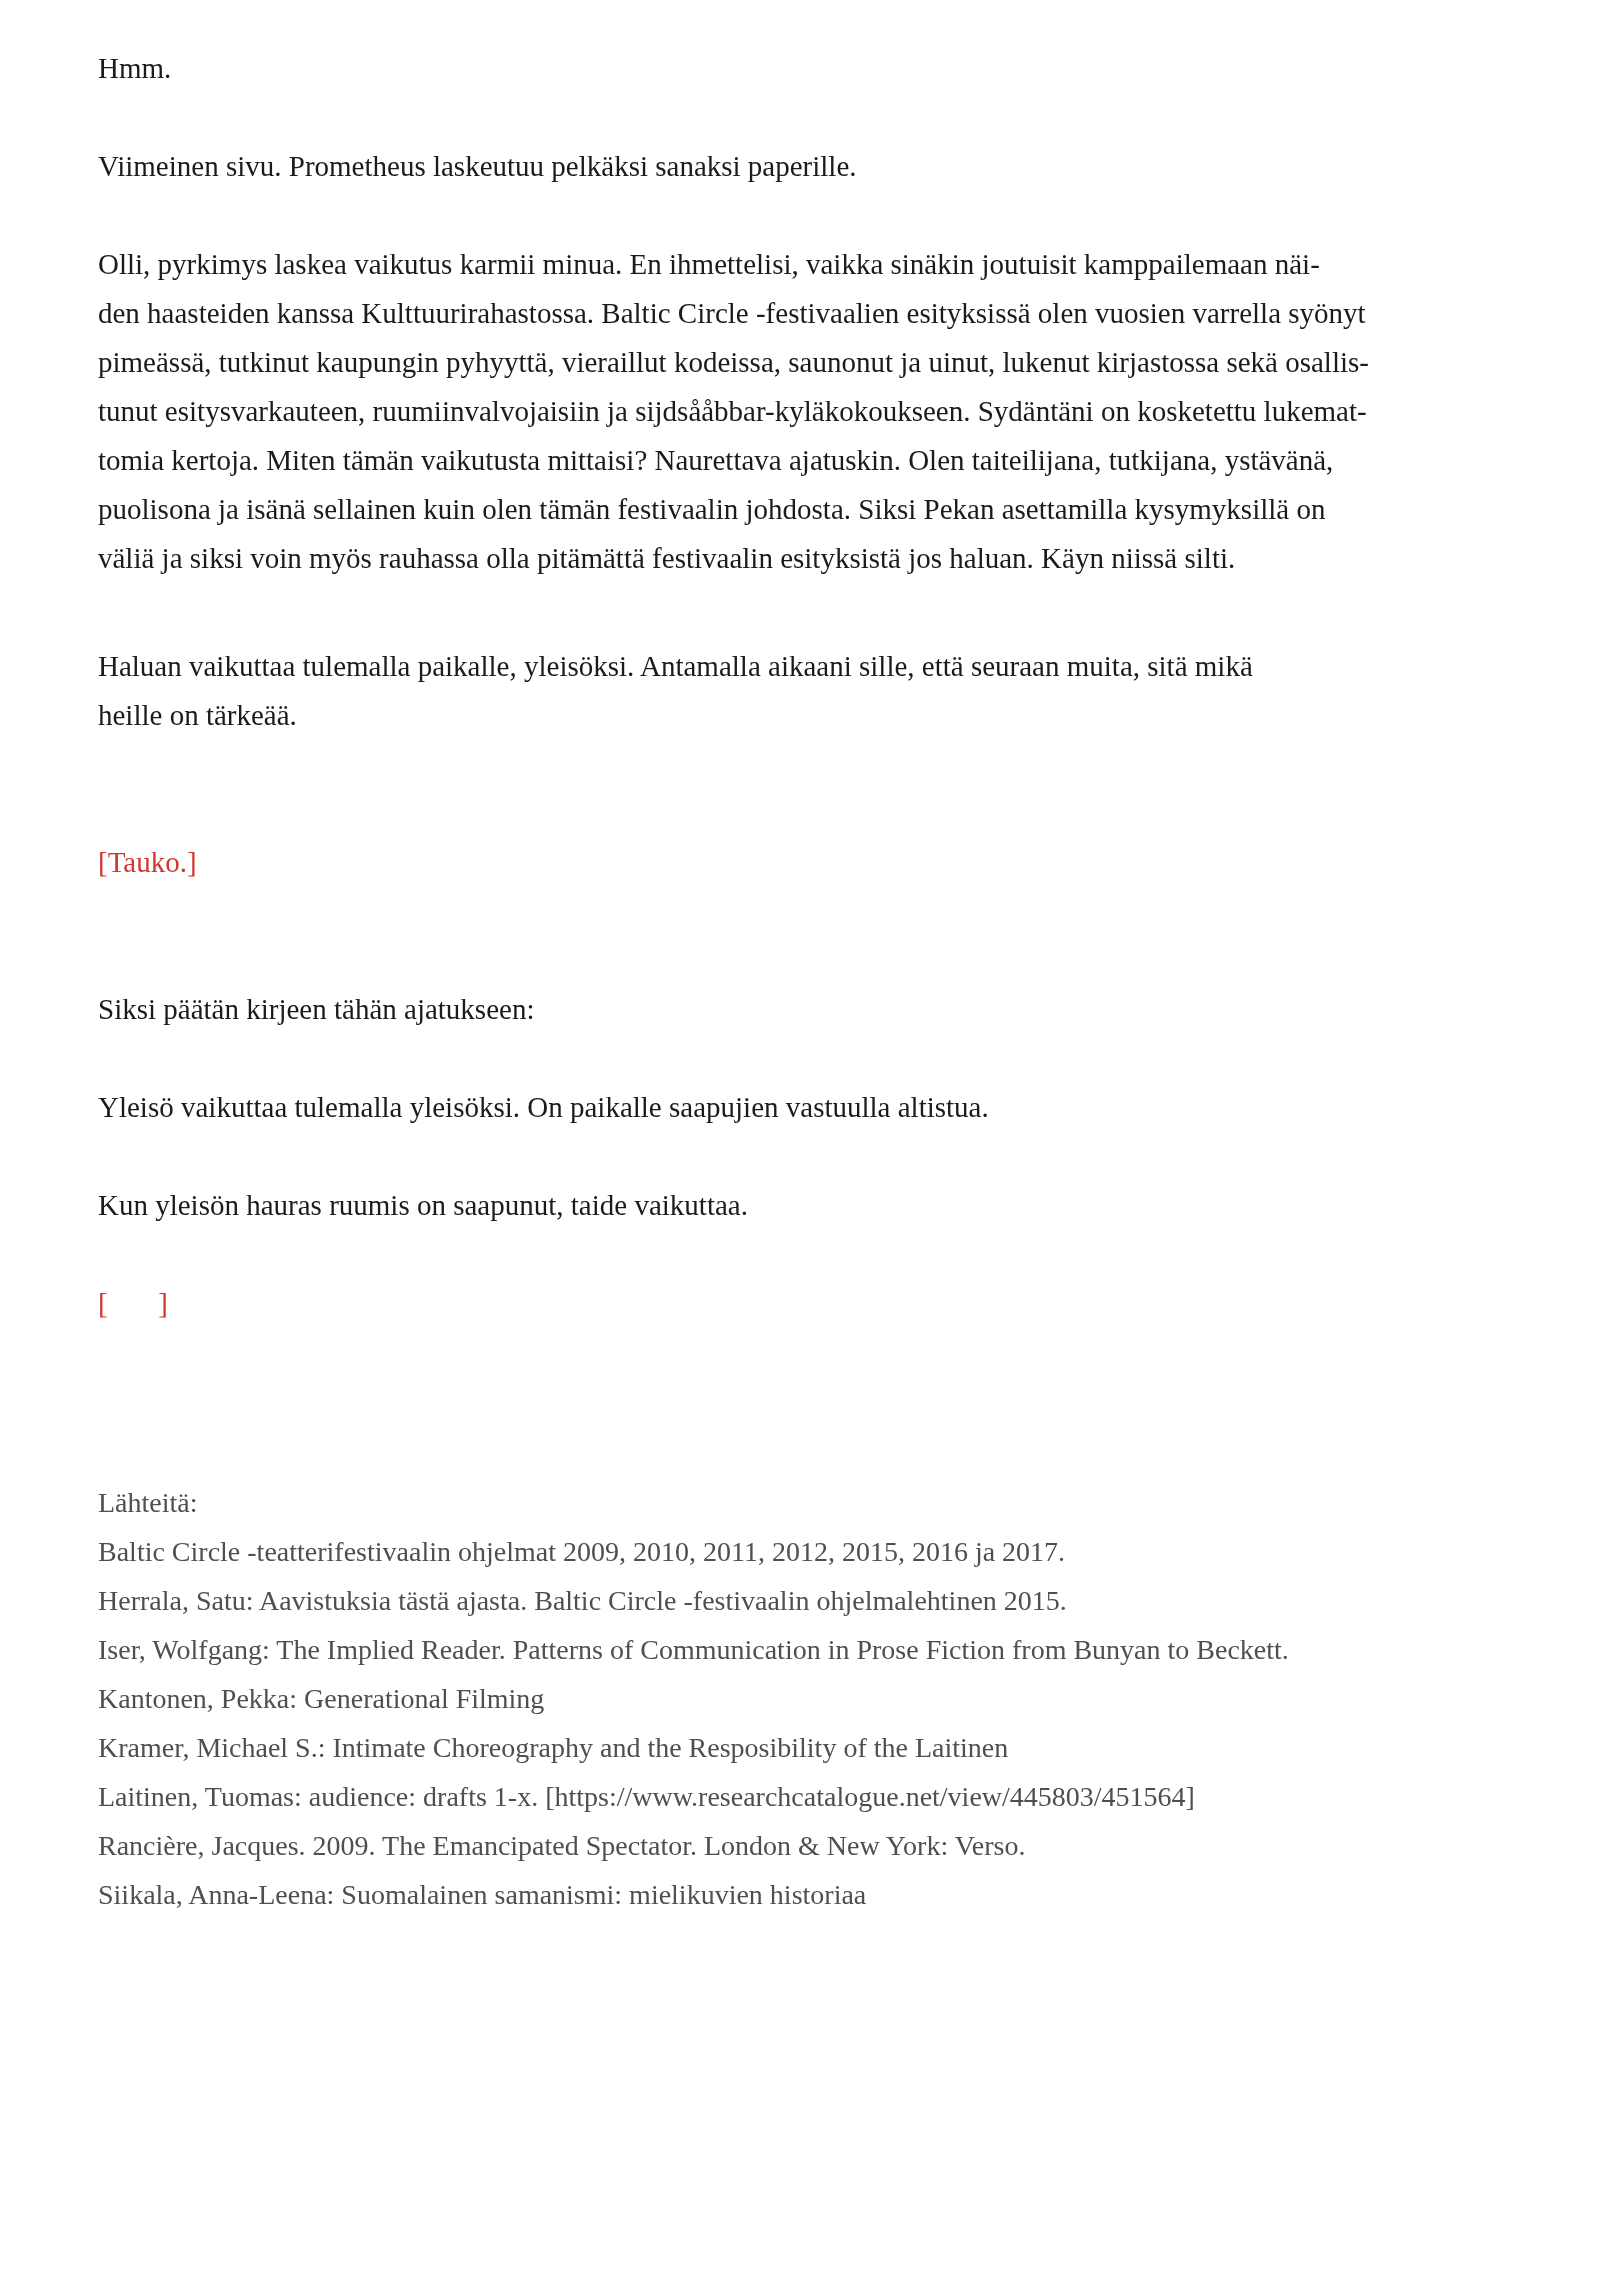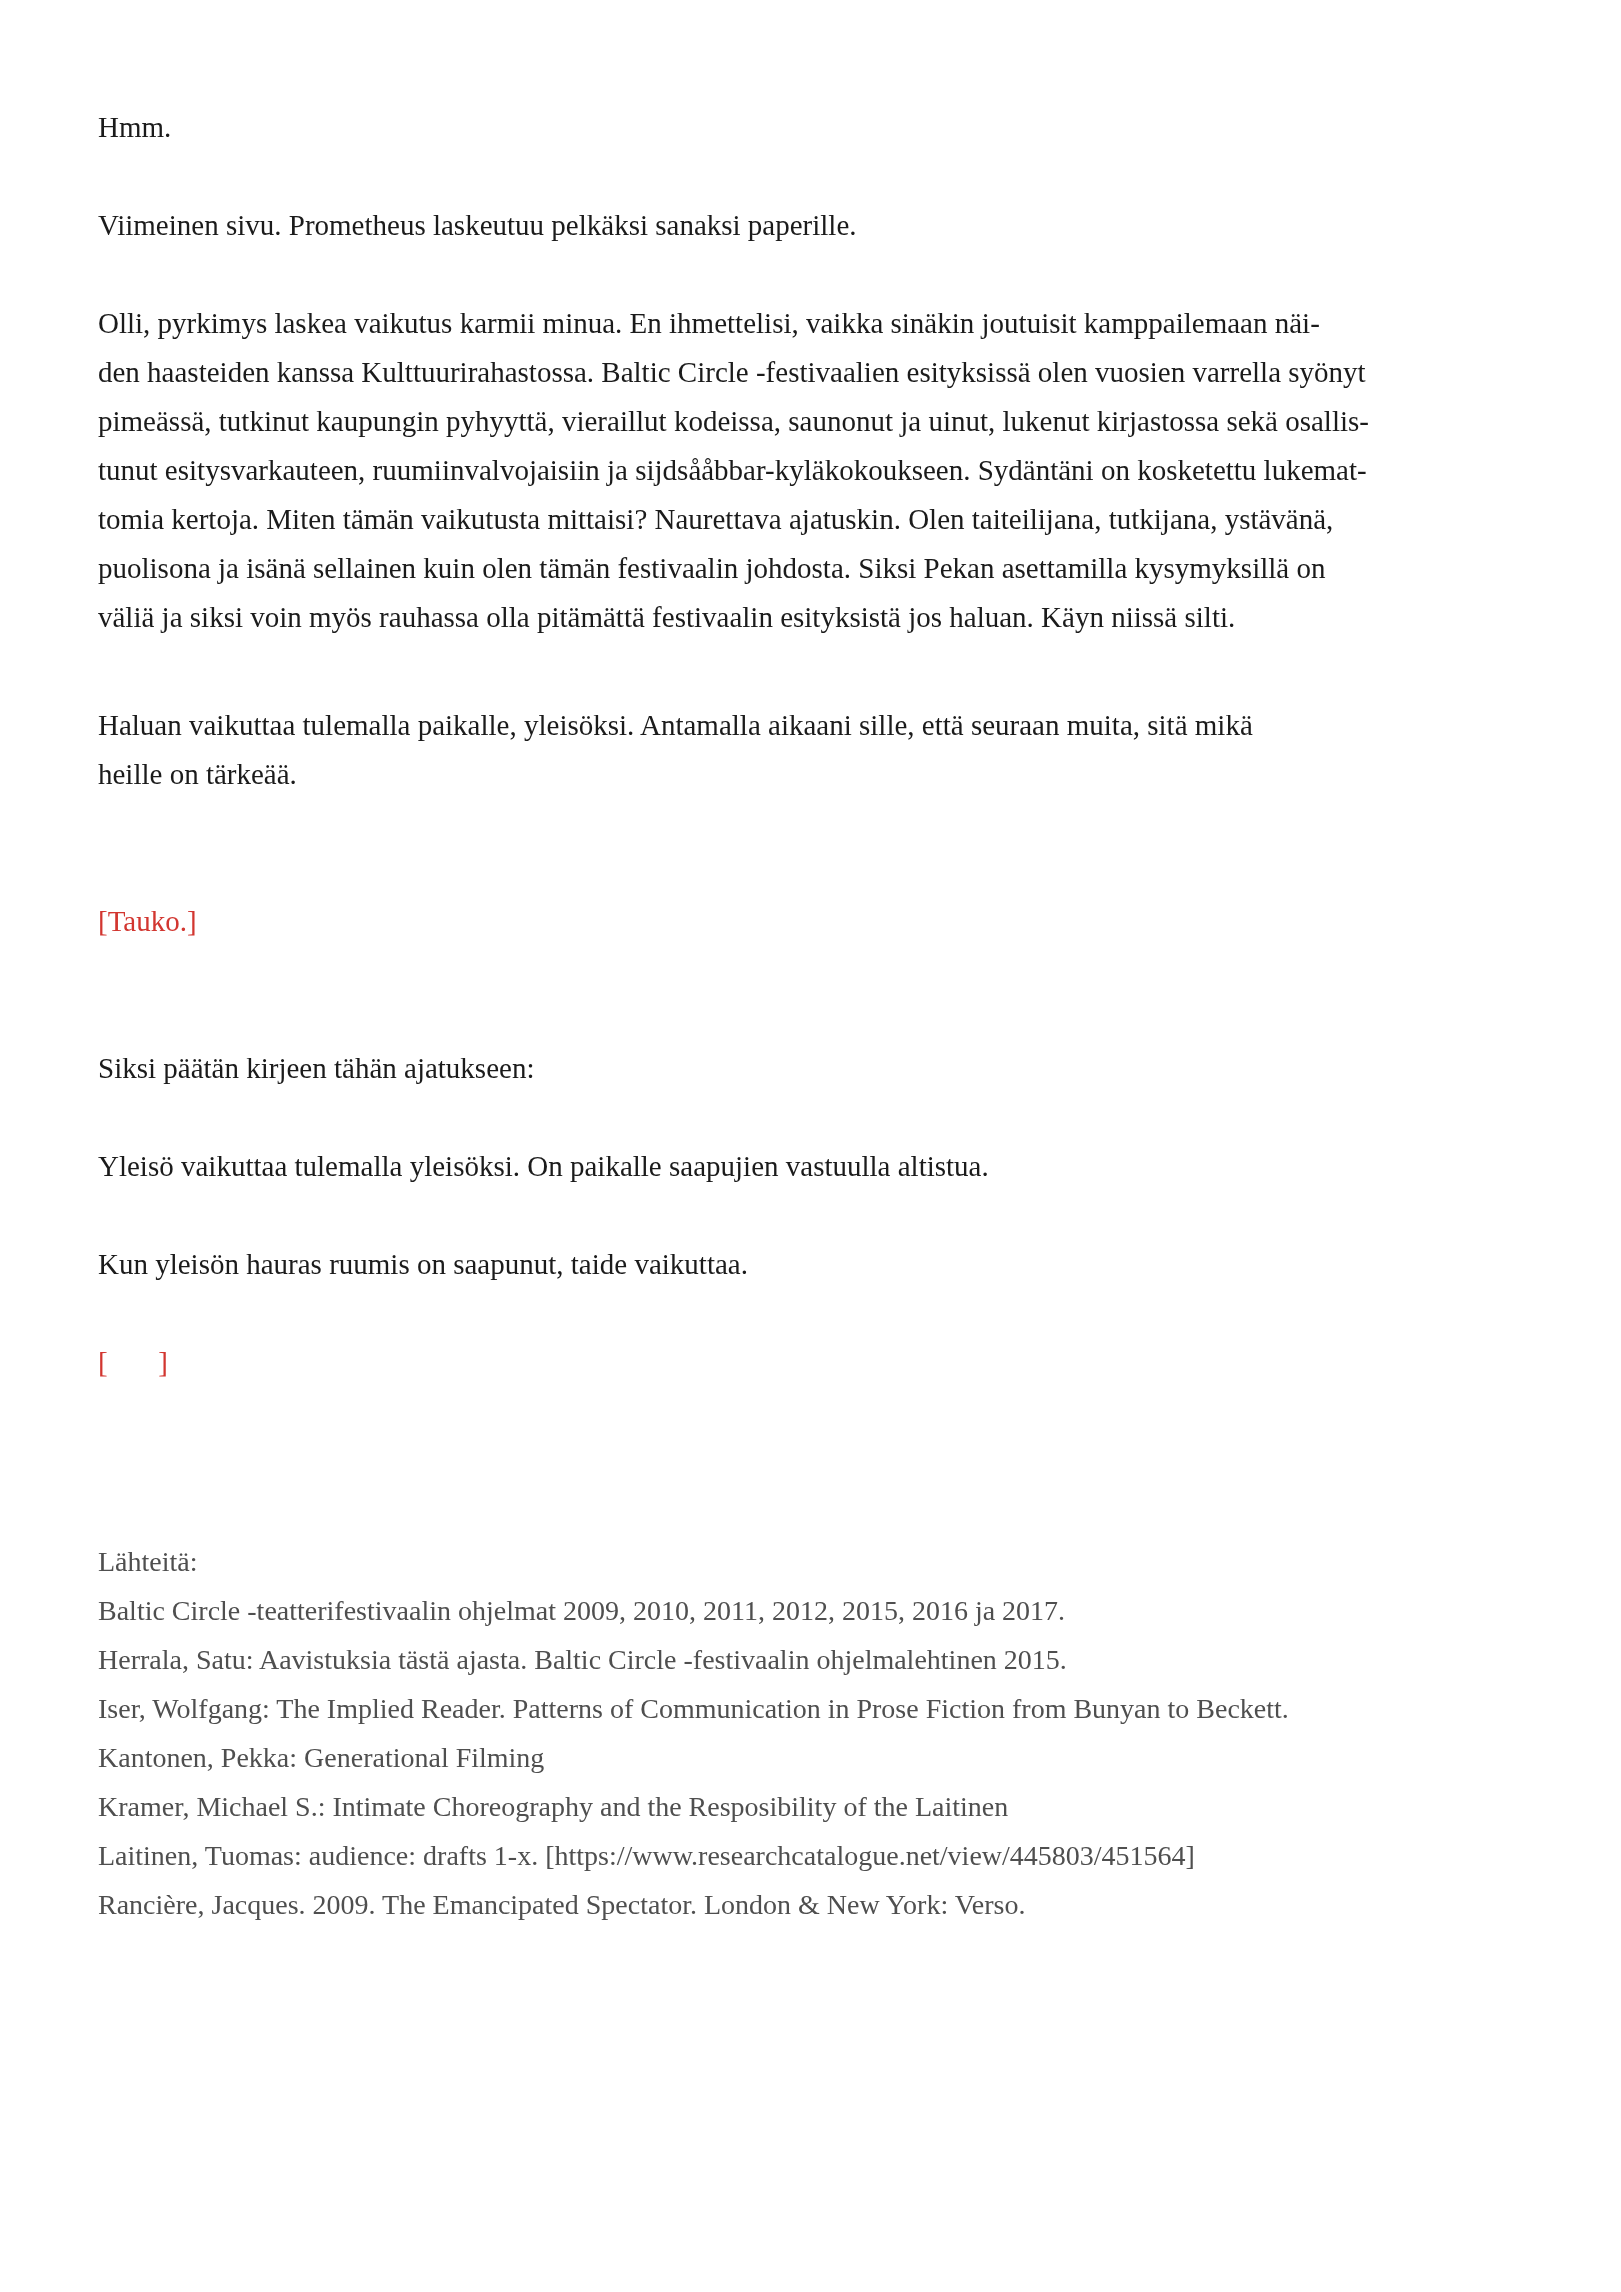--- a/index.html
+++ b/index.html
@@ -11,21 +11,21 @@
     width: 1621px;
     height: 2293px;
     font-family: "Liberation Serif", "DejaVu Serif", serif;
     color: #1b1b1b;
     overflow: hidden;
   }
   .page {
     box-sizing: border-box;
     width: 1621px;
     height: 2293px;
-    padding: 103px 49px 0 98px;
+    padding: 44px 49px 0 98px;
   }
   .line {
     font-size: 29px;
     line-height: 49px;
     white-space: nowrap;
   }
   .para { margin: 0; }
   .gap-1  { margin-top: 49px; }   
   .gap-p2 { margin-top: 59px; }
   .gap-2  { margin-top: 98px; }  
@@ -85,16 +85,17 @@
 
   <div class="refs para gap-refs">
     <div class="line">Lähteitä:</div>
     <div class="line">Baltic Circle -teatterifestivaalin ohjelmat 2009, 2010, 2011, 2012, 2015, 2016 ja 2017.</div>
     <div class="line">Herrala, Satu: Aavistuksia tästä ajasta. Baltic Circle -festivaalin ohjelmalehtinen 2015.</div>
     <div class="line">Iser, Wolfgang: The Implied Reader. Patterns of Communication in Prose Fiction from Bunyan to Beckett.</div>
     <div class="line">Kantonen, Pekka: Generational Filming</div>
     <div class="line">Kramer, Michael S.: Intimate Choreography and the Resposibility of the Laitinen</div>
     <div class="line">Laitinen, Tuomas: audience: drafts 1-x. [https://www.researchcatalogue.net/view/445803/451564]</div>
     <div class="line">Rancière, Jacques. 2009. The Emancipated Spectator. London &amp; New York: Verso.</div>
+    <div class="line">Siikala, Anna-Leena: Suomalainen samanismi: mielikuvien historiaa</div>
   </div>
 
 </div>
 
 
 </body></html>

